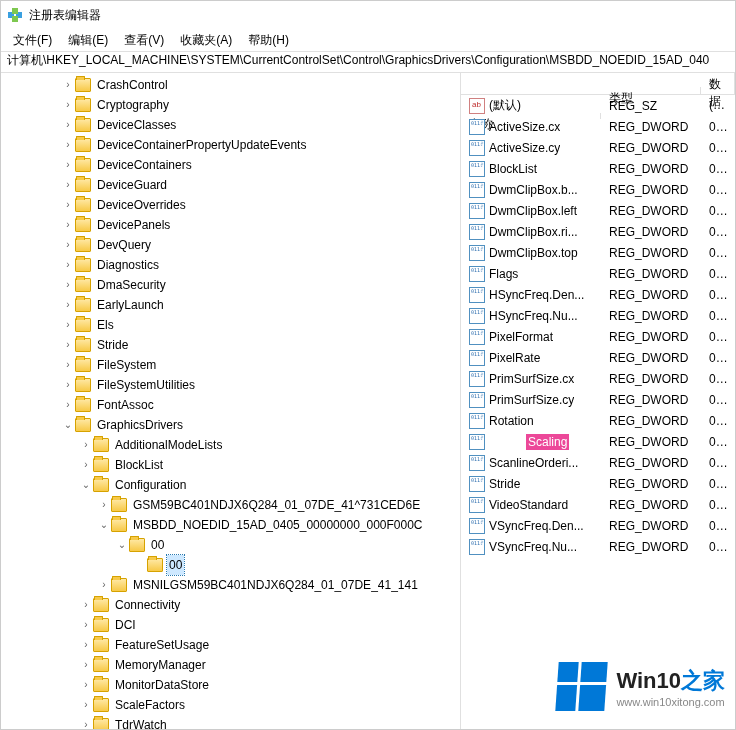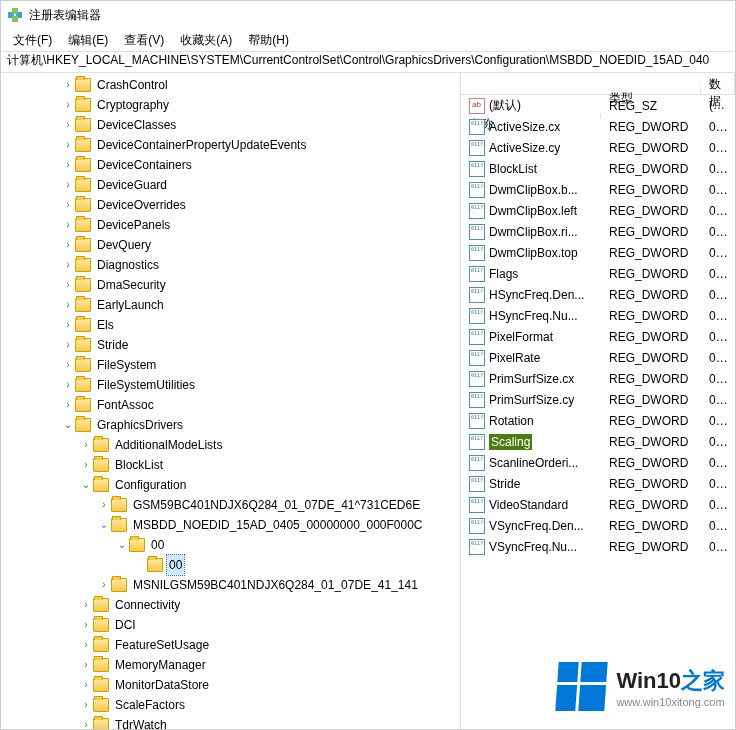--- a/index.html
+++ b/index.html
@@ -177,23 +177,24 @@
     white-space: pre;
     position: absolute;
     font-size: 5px;
     color: #3070b0;
     left: 1px; top: 1px;
     line-height: 5px;
     font-family: monospace;
   }
   .name-text { overflow: hidden; text-overflow: ellipsis; }
   .name-text.selected {
-    background: #4d7c0f;
+    background: #ec4899;
     color: #fff;
     padding: 1px 2px;
+    margin-left: 37px;
   }
   .watermark {
     position: absolute;
     right: 10px; bottom: 18px;
     display: flex;
     align-items: center;
     pointer-events: none;
   }
   .win-logo {
     display: grid;

